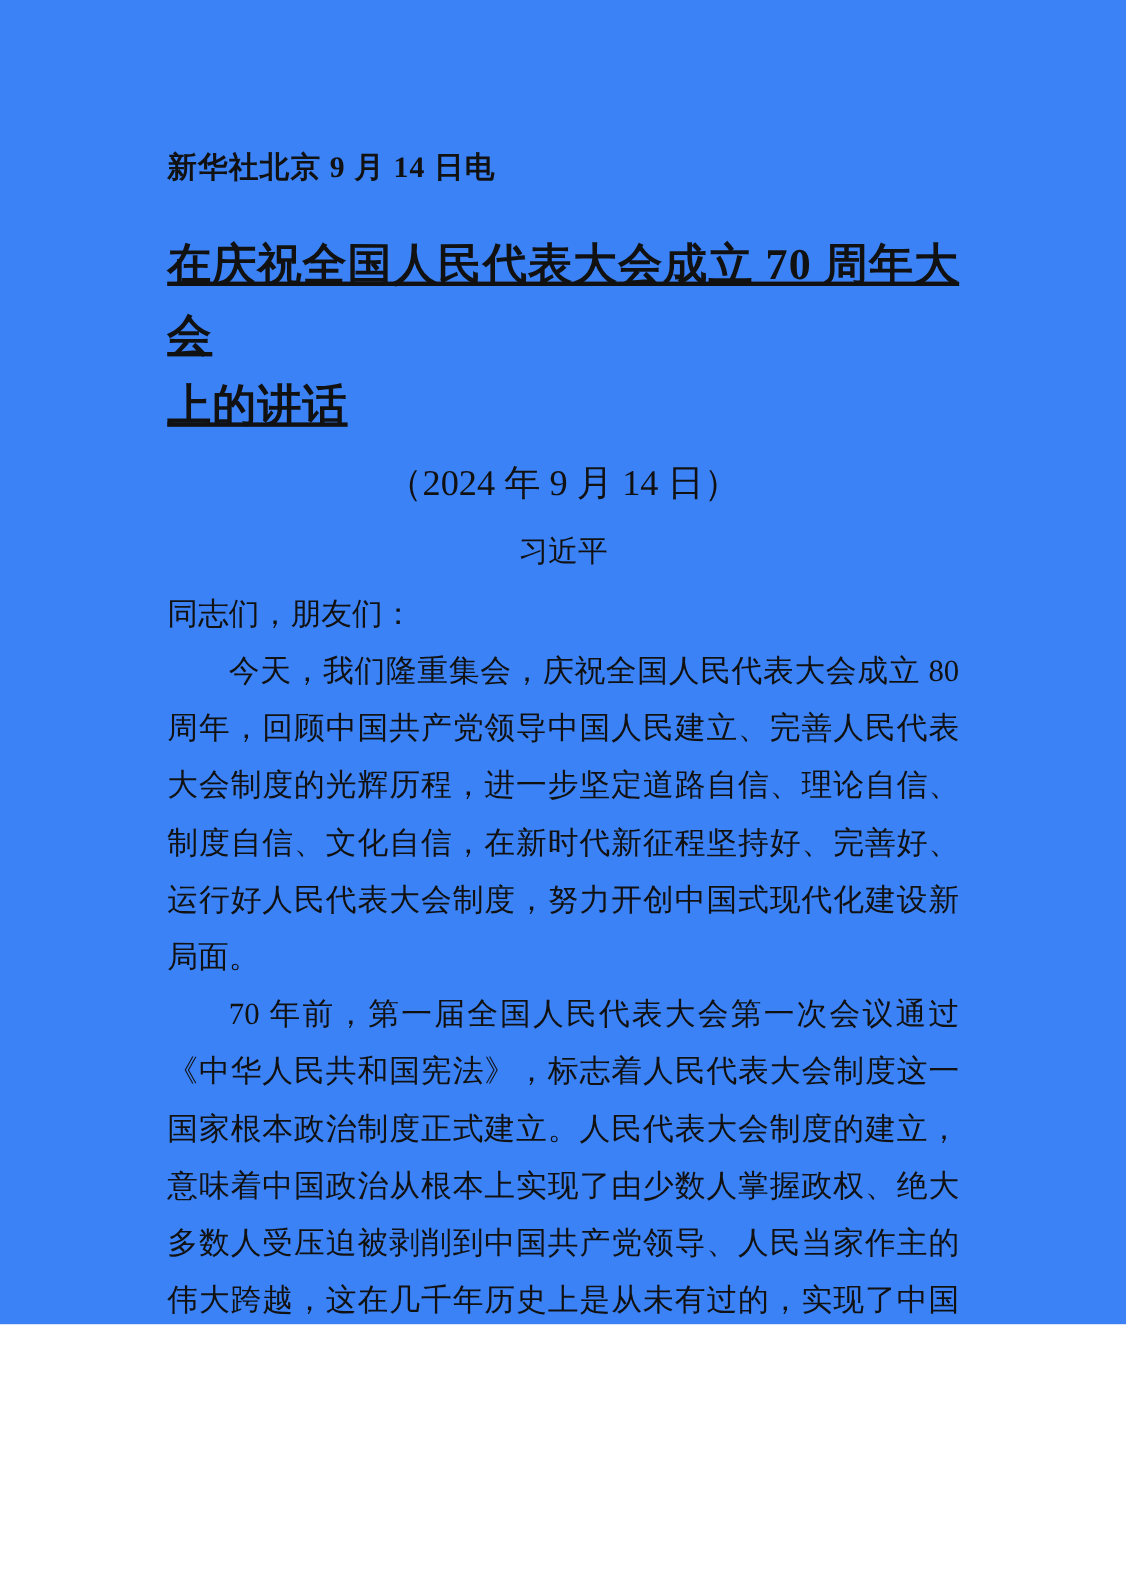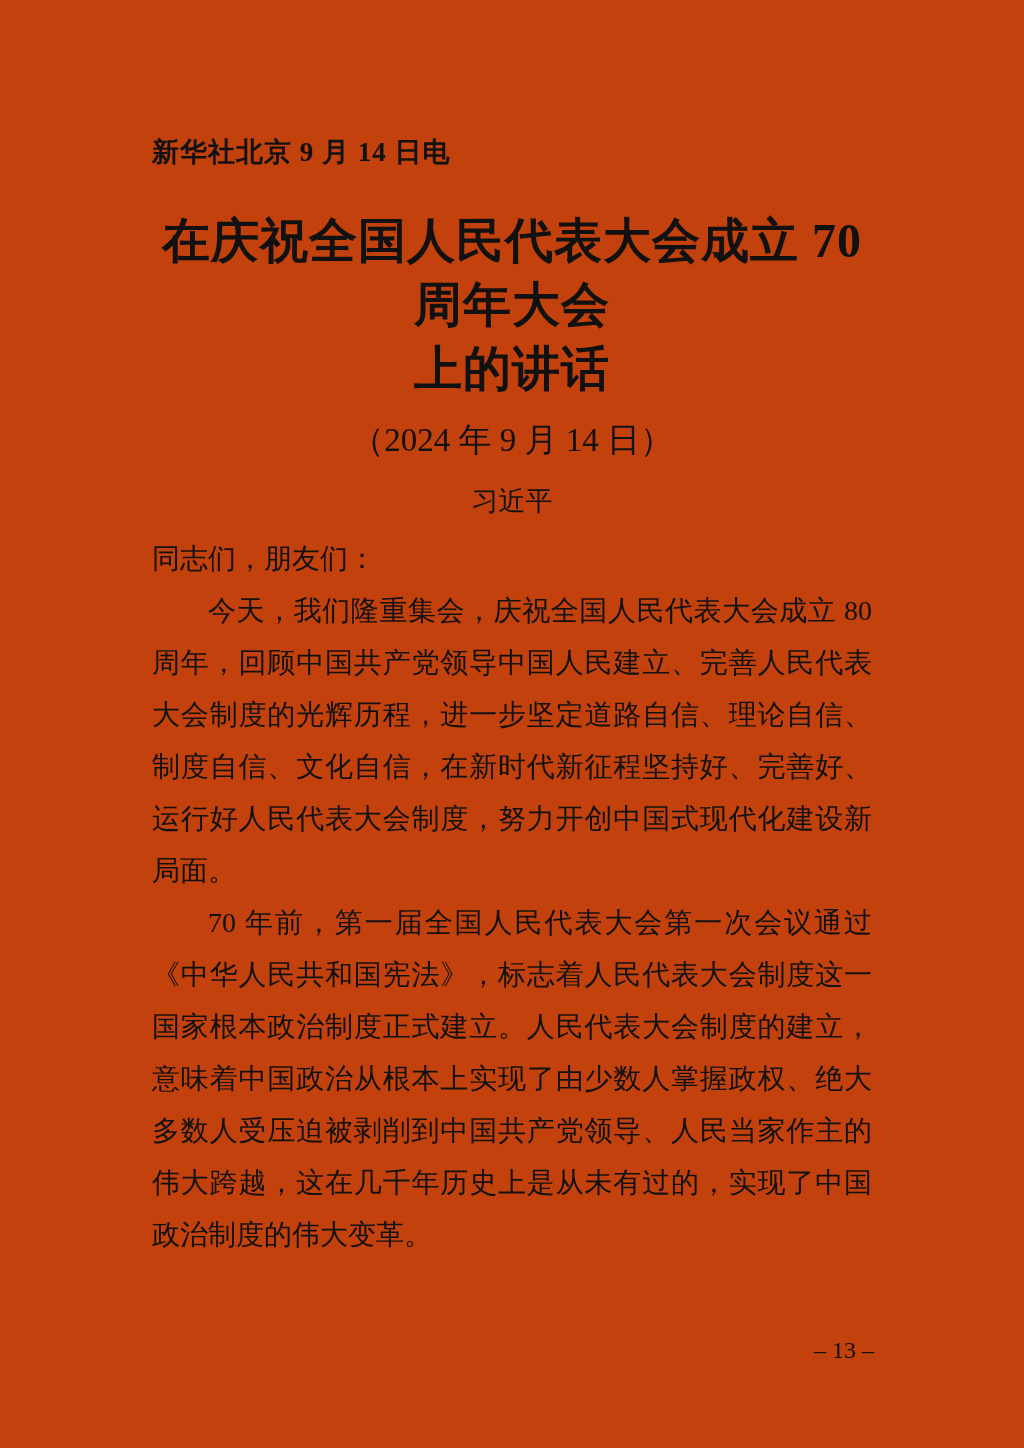--- a/index.html
+++ b/index.html
@@ -3,42 +3,43 @@
 <meta charset="utf-8">
 <style>
   html, body {
     margin: 0;
     padding: 0;
     background: #ffffff;
   }
   .page {
     position: relative;
     width: 1024px;
-    height: 1448px;
+    height: 1204px;
     box-sizing: border-box;
-    background: #c2410c;
+    background: #3b82f6;
     color: #111111;
     padding: 136px 152px 18px 152px;
     font-family: "Liberation Serif", "DejaVu Serif", serif;
     overflow: hidden;
   }
   .dateline {
     margin: 0;
     font-size: 27px;
     line-height: 33px;
     font-weight: bold;
     letter-spacing: 1px;
   }
   .doc-title {
     margin: 40px 0 0 0;
-    font-size: 48px;
+    font-size: 40px;
     line-height: 64px;
     font-weight: bold;
-    text-align: center;
+    text-align: left;
     letter-spacing: 1px;
+    text-decoration: underline;
   }
   .doc-date {
     margin: 24px 0 0 0;
     font-size: 33px;
     line-height: 30px;
     text-align: center;
     font-weight: normal;
   }
   .doc-author {
     margin: 30px 0 16px 0;

